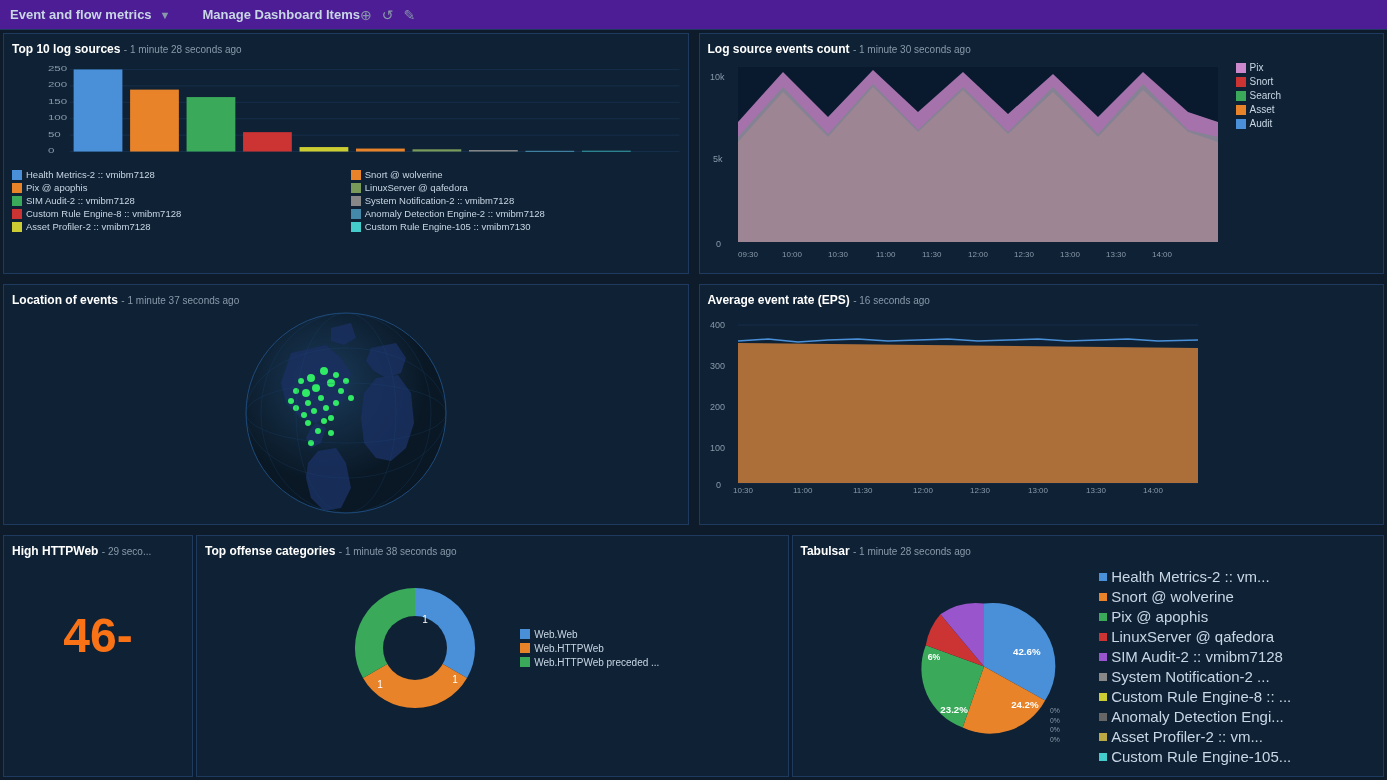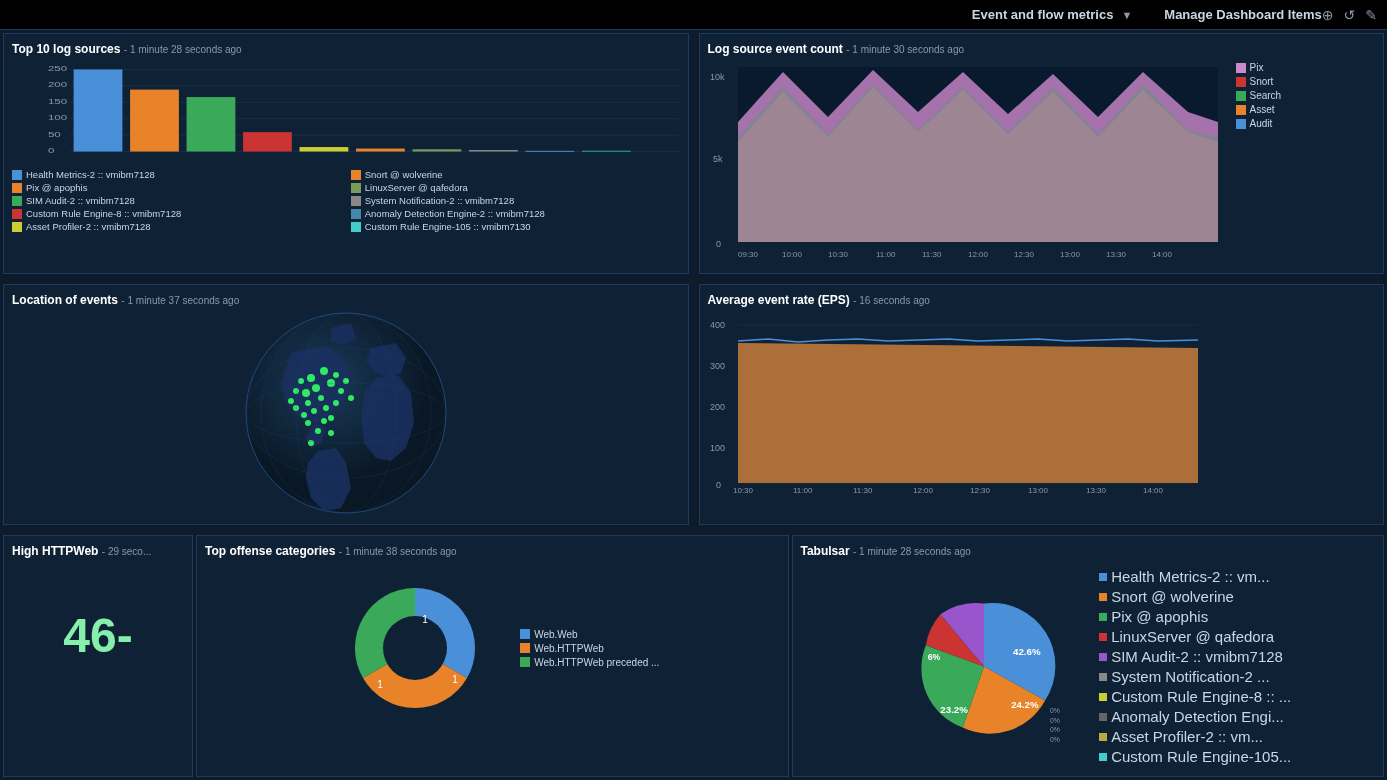--- a/index.html
+++ b/index.html
@@ -8,27 +8,27 @@
       color: #c8d6e5;
       font-family: Arial, sans-serif;
       font-size: 11px;
       width: 1387px;
       height: 780px;
       overflow: hidden;
     }
 
     
     .header {
-      background: #000000;
+      background: #4c1d95;
       height: 30px;
       display: flex;
       align-items: center;
       padding: 0 10px;
       border-bottom: 1px solid #1e3a5f;
-      justify-content: flex-end;
+      justify-content: flex-start;
     }
     .header-left {
       display: flex;
       align-items: center;
       gap: 8px;
     }
     .header-title {
       color: #c8d6e5;
       font-size: 13px;
       font-weight: bold;
@@ -112,21 +112,21 @@
       display: flex;
       align-items: center;
       justify-content: center;
       height: 200px;
     }
 
     
     .high-offenses-value {
       font-size: 48px;
       font-weight: bold;
-      color: #86efac;
+      color: #f97316;
       text-align: center;
       margin-top: 50px;
     }
 
     
     .donut-area {
       display: flex;
       align-items: center;
       justify-content: center;
       gap: 15px;
@@ -240,21 +240,21 @@
         <div class="legend-item">
           <div class="legend-dot" style="background:#44cccc;"></div>
           <span>Custom Rule Engine-105 :: vmibm7130</span>
         </div>
       </div>
     </div>
   </div>
 
   <div class="panel">
     <div class="panel-title">
-      <span>Log source event count</span>
+      <span>Log source events count</span>
       <span class="panel-subtitle">- 1 minute 30 seconds ago</span>
     </div>
     <div style="display:flex;gap:8px;">
       <svg width="520" height="200" viewBox="0 0 520 200">
 
         <text x="2" y="18" fill="#8899aa" font-size="9">10k</text>
         <text x="5" y="100" fill="#8899aa" font-size="9">5k</text>
         <text x="8" y="185" fill="#8899aa" font-size="9">0</text>
 
         <rect x="30" y="5" width="480" height="175" fill="#0a1a2e"></rect>

